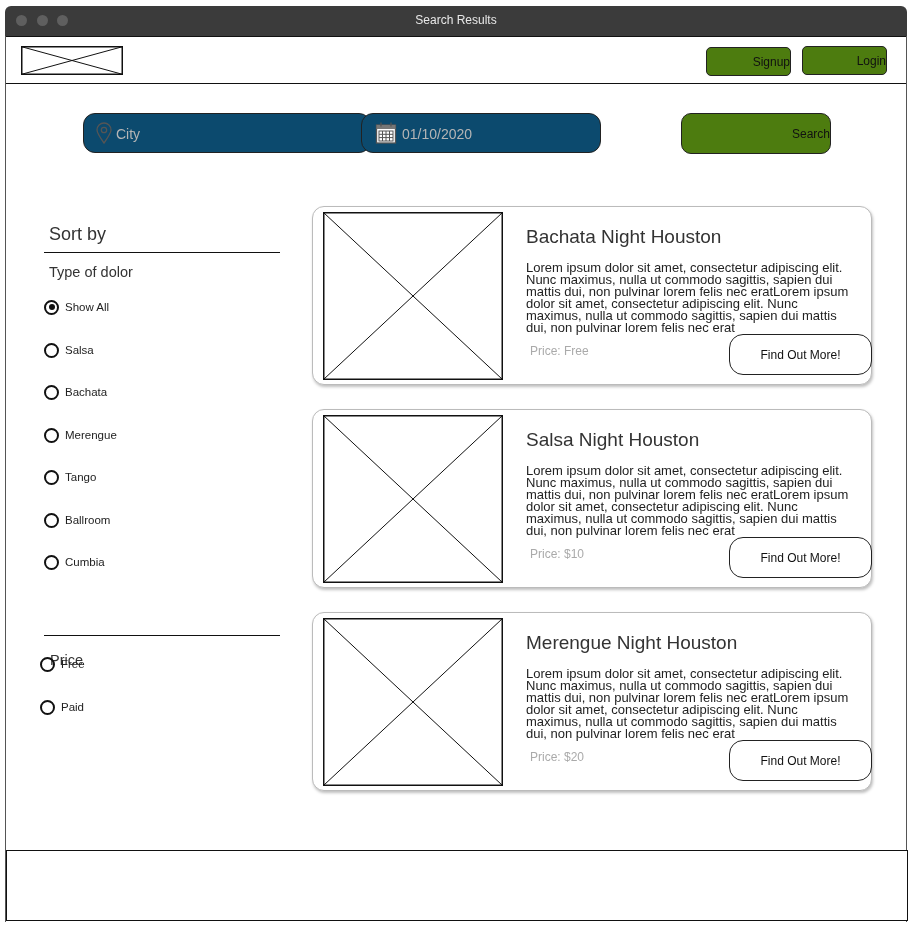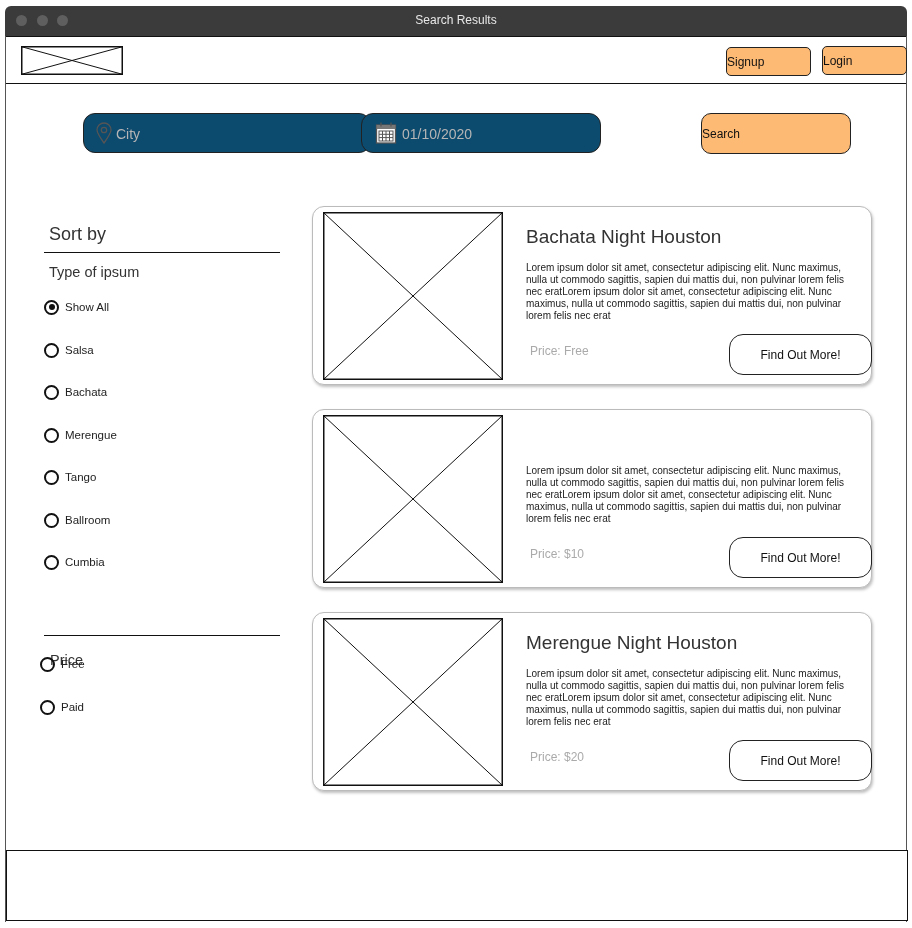--- a/index.html
+++ b/index.html
@@ -20,22 +20,22 @@
   .content {
     position: absolute; left: 0; top: 30px; width: 902px; height: 886px;
     border-left: 1px solid #555; border-right: 1px solid #555; background: #fff;
   }
   .header {
     position: absolute; left: 0; top: 0; width: 900px; height: 48px;
     border-top: 1px solid #111; border-bottom: 1px solid #111;
   }
   .logo { position: absolute; left: 15px; top: 9px; width: 102px; height: 29px; }
   .btn {
-    position: absolute; border: 1px solid #222; border-radius: 5px; background: #fdba74;
-    font-size: 12px; text-align: left; color: #111; cursor: pointer; margin-left: 20px;
+    position: absolute; border: 1px solid #222; border-radius: 5px; background: #4d7c0f;
+    font-size: 12px; text-align: right; color: #111; cursor: pointer;
   }
   .signup { left: 700px; top: 10px; width: 85px; height: 29px; line-height: 28px; }
   .login { left: 796px; top: 9px; width: 85px; height: 29px; line-height: 28px; }
 
   .field {
     position: absolute; top: 77px; height: 40px; border: 1px solid #222; border-radius: 12px; background: #0c4a6e;
   }
   .city-field { left: 77px; width: 288px; }
   .date-field { left: 355px; width: 240px; }
   .field .ico { position: absolute; left: 10px; top: 7px; width: 20px; height: 24px; }
@@ -63,21 +63,21 @@
   .price-title { position: absolute; left: 6px; top: 436px; font-size: 14.5px; color: #333; }
 
   .card {
     position: absolute; left: 306px; width: 560px; height: 179px;
     border: 1px solid #bbb; border-radius: 12px; background: #fff;
     box-shadow: 1px 2px 3px rgba(0,0,0,0.25);
   }
   .card .thumb { position: absolute; left: 10px; top: 5px; width: 180px; height: 168px; }
   .card .ctitle { position: absolute; left: 213px; top: 19px; font-size: 19px; color: #333; }
   .card .cdesc {
-    position: absolute; left: 213px; top: 55px; width: 330px; font-size: 10px; line-height: 12px; color: #222;
+    position: absolute; left: 213px; top: 55px; width: 330px; font-size: 13px; line-height: 12px; color: #222;
   }
   .card .cprice { position: absolute; left: 217px; top: 137px; font-size: 12px; color: #aaa; }
   .card .more {
     position: absolute; left: 384px; top: 127px; width: 143px; height: 41px; line-height: 40px;
     border: 1px solid #222; border-radius: 14px; font-size: 12px; text-align: center; color: #111; cursor: pointer; margin-left: 32px;
   }
 
   .footer {
     position: absolute; left: 0; top: 814px; width: 902px; height: 71px;
     border: 1.5px solid #111; background: #fff;
@@ -127,21 +127,21 @@
         <line x1="14.5" y1="10" x2="14.5" y2="20" stroke="#555" stroke-width="1"></line>
       </svg>
       <input type="text" style="left: 40px;" placeholder="01/10/2020">
     </div>
 
     <div class="btn search-btn">Search</div>
 
     <div class="sidebar">
       <div class="sort-title">Sort by</div>
       <div class="divider div1"></div>
-      <div class="type-title">Type of ipsum</div>
+      <div class="type-title">Type of dolor</div>
 
       <div class="radio-item" style="top:82px;">
         <span class="radio checked"></span>
         <span class="radio-label">Show All</span>
       </div>
       <div class="radio-item" style="top:125px;">
         <span class="radio"></span>
         <span class="radio-label">Salsa</span>
       </div>
       <div class="radio-item" style="top:167px;">
@@ -189,20 +189,21 @@
       <div class="cprice">Price: Free</div>
       <div class="more">Find Out More!</div>
     </div>
 
     <div class="card" style="top:373px;">
       <svg class="thumb" viewBox="0 0 180 168" preserveAspectRatio="none">
         <rect x="0.75" y="0.75" width="178.5" height="166.5" fill="#fff" stroke="#111" stroke-width="1.5"></rect>
         <line x1="0.75" y1="0.75" x2="179.25" y2="167.25" stroke="#111" stroke-width="1"></line>
         <line x1="0.75" y1="167.25" x2="179.25" y2="0.75" stroke="#111" stroke-width="1"></line>
       </svg>
+      <div class="ctitle">Salsa Night Houston</div>
       <div class="cdesc">Lorem ipsum dolor sit amet, consectetur adipiscing elit. Nunc maximus, nulla ut commodo sagittis, sapien dui mattis dui, non pulvinar lorem felis nec eratLorem ipsum dolor sit amet, consectetur adipiscing elit. Nunc maximus, nulla ut commodo sagittis, sapien dui mattis dui, non pulvinar lorem felis nec erat</div>
       <div class="cprice">Price: $10</div>
       <div class="more">Find Out More!</div>
     </div>
 
     <div class="card" style="top:576px;">
       <svg class="thumb" viewBox="0 0 180 168" preserveAspectRatio="none">
         <rect x="0.75" y="0.75" width="178.5" height="166.5" fill="#fff" stroke="#111" stroke-width="1.5"></rect>
         <line x1="0.75" y1="0.75" x2="179.25" y2="167.25" stroke="#111" stroke-width="1"></line>
         <line x1="0.75" y1="167.25" x2="179.25" y2="0.75" stroke="#111" stroke-width="1"></line>

